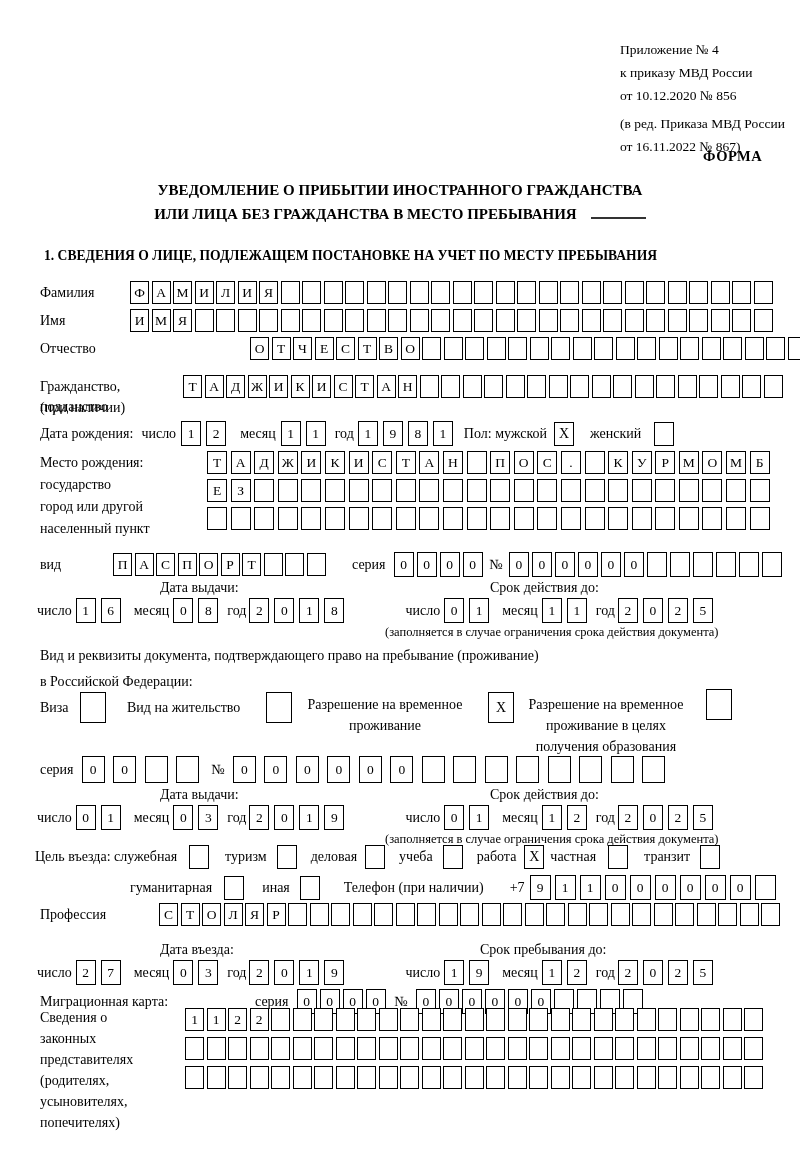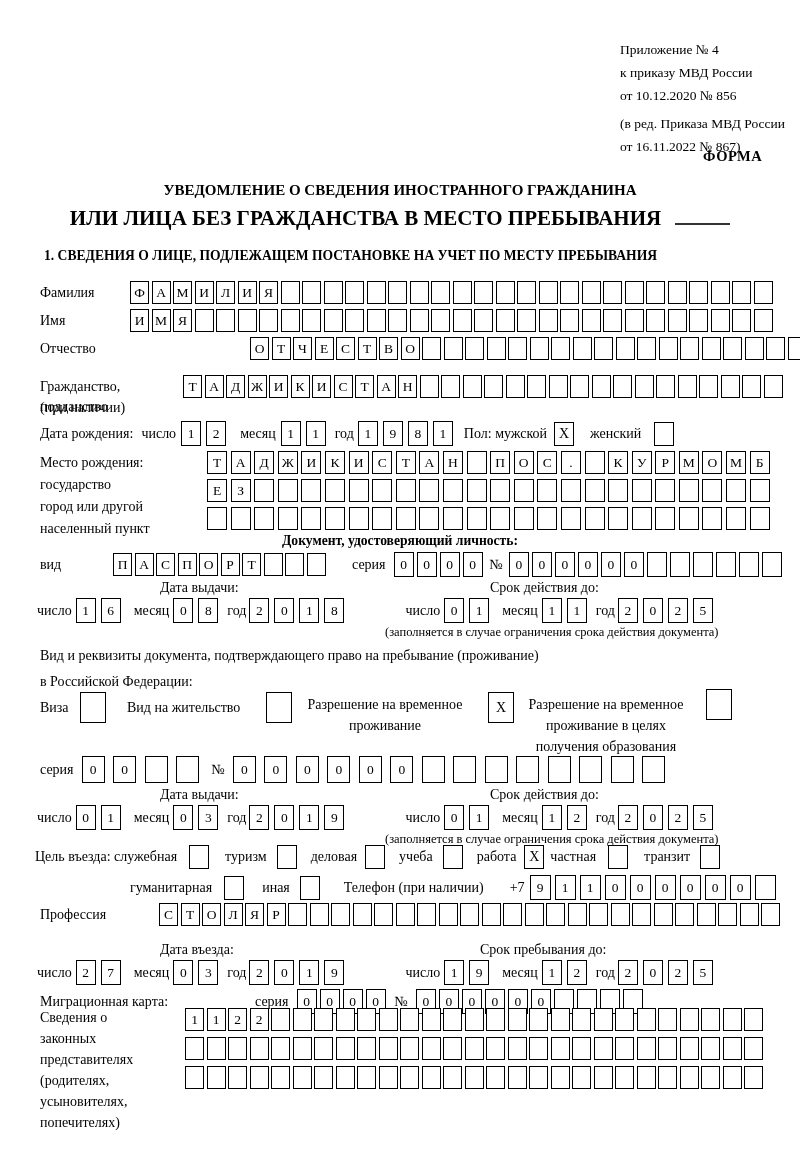--- a/index.html
+++ b/index.html
@@ -33,22 +33,22 @@
 
   <div class="abs hdrline" style="left:620px;top:38px;">
     <div>Приложение № 4</div>
     <div>к приказу МВД России</div>
     <div>от 10.12.2020 № 856</div>
     <div style="margin-top:5px">(в ред. Приказа МВД России</div>
     <div>от 16.11.2022 № 867)</div>
   </div>
   <div class="abs b" style="left:703px;top:148px;font-size:14.5px;letter-spacing:.5px;">ФОРМА</div>
 
-  <div class="abs b center" style="left:0;top:182px;width:800px;font-size:15px;">УВЕДОМЛЕНИЕ О СВЕДЕНИЯ ИНОСТРАННОГО ГРАЖДАНИНА</div>
-  <div class="abs b center" style="left:0;top:206px;width:800px;font-size:21px;">
+  <div class="abs b center" style="left:0;top:182px;width:800px;font-size:15px;">УВЕДОМЛЕНИЕ О ПРИБЫТИИ ИНОСТРАННОГО ГРАЖДАНСТВА</div>
+  <div class="abs b center" style="left:0;top:206px;width:800px;font-size:15px;">
     <span>ИЛИ ЛИЦА БЕЗ ГРАЖДАНСТВА В МЕСТО ПРЕБЫВАНИЯ</span><span class="uline"></span>
   </div>
 
   <div class="abs b" style="left:44px;top:248px;font-size:13.6px;">1. СВЕДЕНИЯ О ЛИЦЕ, ПОДЛЕЖАЩЕМ ПОСТАНОВКЕ НА УЧЕТ ПО МЕСТУ ПРЕБЫВАНИЯ</div>
 
   <div class="row" style="left:40px;top:281px;">
     <span class="lbl" style="width:90px;">Фамилия</span>
     <span class="boxes">
         <span>Ф</span>
         <span>А</span>
@@ -296,21 +296,20 @@
         <span></span>
         <span></span>
         <span></span>
         <span></span>
         <span></span>
         <span></span>
         <span></span>
       </span>
   </div>
 
-  <div class="abs b center" style="left:0;top:533px;width:800px;font-size:13.6px;">Документ, удостоверяющий личность:</div>
 
   <div class="row" style="left:40px;top:552px;">
     <span class="lbl" style="width:73px;">вид</span>
     <span class="boxes">
         <span>П</span>
         <span>А</span>
         <span>С</span>
         <span>П</span>
         <span>О</span>
         <span>Р</span>

